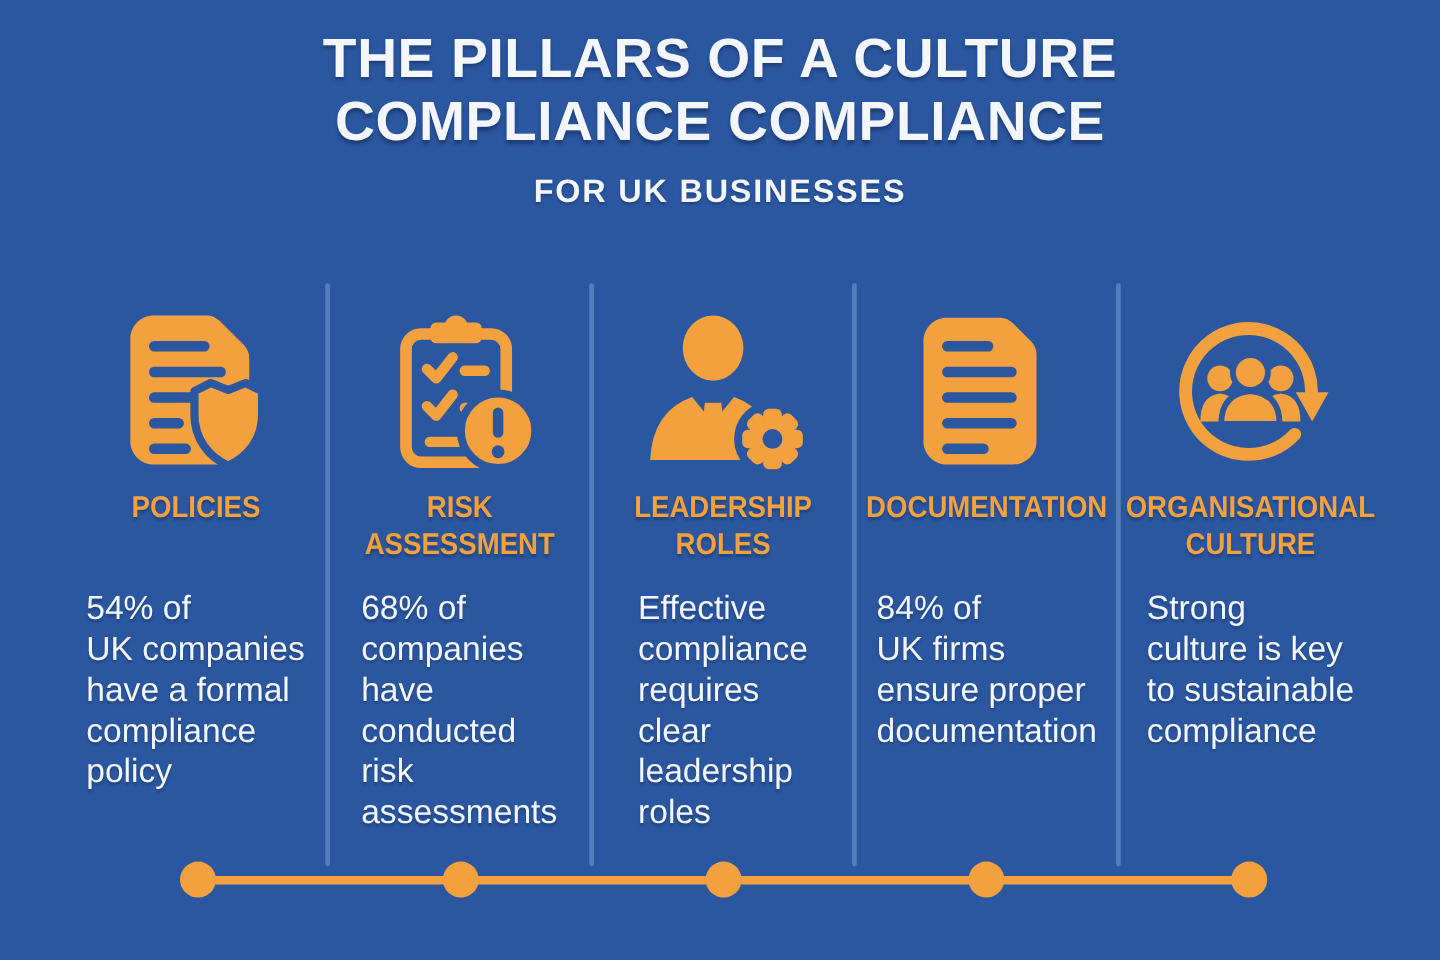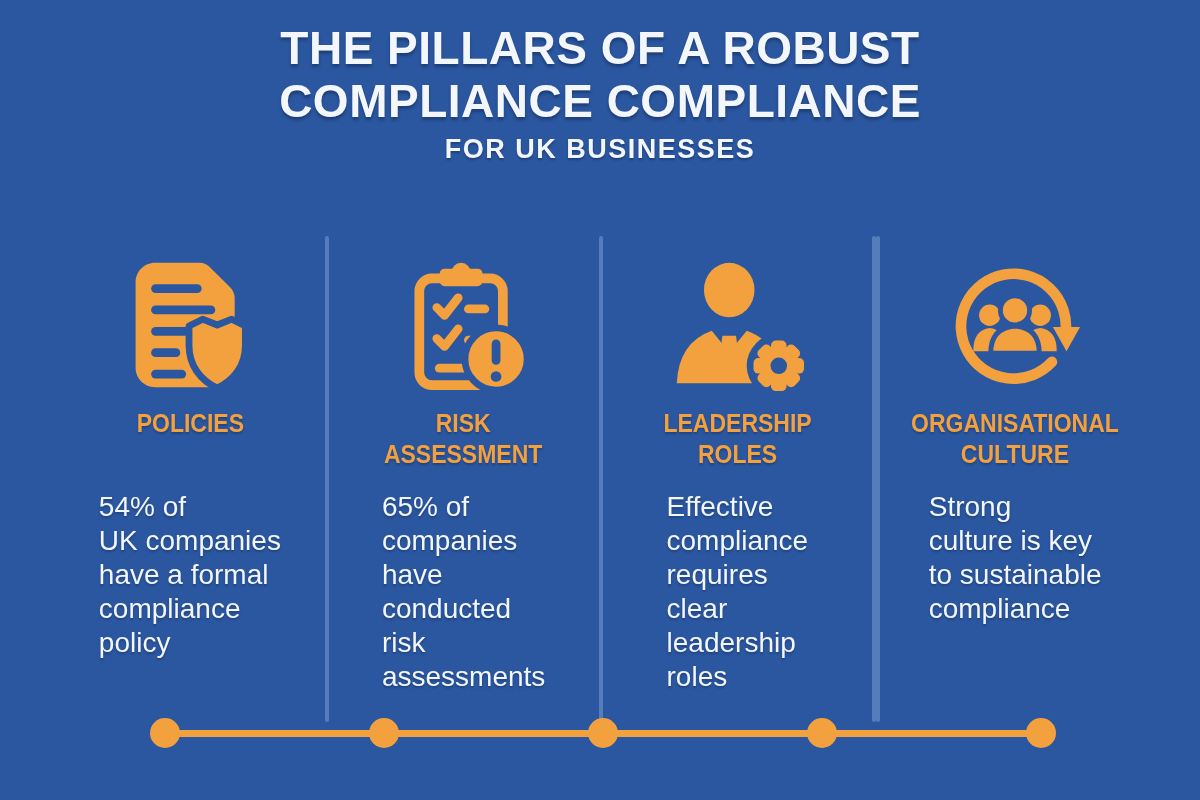--- a/index.html
+++ b/index.html
@@ -17,21 +17,21 @@
   .canvas { position:relative; width:1200px; height:800px; background: var(--background, #2b57a0); }
 
   
   .header { position:absolute; top:22px; left:0; right:0; text-align:center; }
   .title-line {
     font-size:46px; font-weight:bold; color:var(--text,#f3f6fa);
     line-height:53px; letter-spacing:0.5px;
     text-shadow:0 3px 3px rgba(13,33,71,0.45);
   }
   .subtitle {
-    margin-top:6px; font-size:27px; font-weight:bold; color:var(--text,#f3f6fa);
+    margin-top:16px; font-size:27px; font-weight:bold; color:var(--text,#f3f6fa);
     letter-spacing:1.5px; text-shadow:0 2px 2px rgba(13,33,71,0.4);
   }
 
   
   .columns { position:absolute; top:236px; left:55px; width:1095px; height:486px; display:flex; }
   .pillar { flex:1 1 0; display:flex; flex-direction:column; align-items:center; min-width:0; }
   .divider { width:4px; height:100%; background:var(--divider,#5d83c0); border-radius:2px; opacity:0.85; }
   .icon-box { height:168px; display:flex; align-items:center; justify-content:center; padding-top:10px; }
   .icon-box svg { width:136px; height:136px; }
   .pillar-label {
@@ -61,21 +61,21 @@
   svg .bg { fill:var(--background,#2b57a0); }
   svg .fg-stroke { stroke:var(--accent,#f2a13e); fill:none; }
   svg .bg-stroke { stroke:var(--background,#2b57a0); }
 </style>
 </head>
 <body>
 
 <div class="canvas">
 
   <div class="header">
-    <div class="title-line">THE PILLARS OF A ROBUST</div>
+    <div class="title-line">THE PILLARS OF A CULTURE</div>
     <div class="title-line">COMPLIANCE COMPLIANCE</div>
     <div class="subtitle">FOR UK BUSINESSES</div>
   </div>
 
   <div class="columns">
 
     <div class="pillar">
       <div class="icon-box">
         <svg viewBox="0 0 140 140" aria-hidden="true">
           <path class="fg" d="M34,6 H80 C84,6 88,8 91,11 L111,31 C114,34 116,38 116,42 V114 C116,125 107,134 96,134 H34 C23,134 14,125 14,114 V26 C14,15 23,6 34,6 Z"></path>
@@ -108,21 +108,21 @@
           <polyline class="fg-stroke" points="42,84 50,92 64,74" stroke-width="9" stroke-linecap="round" stroke-linejoin="round"></polyline>
           <rect class="fg" x="70" y="81" width="26" height="9" rx="4.5"></rect>
           <rect class="fg" x="40" y="110" width="34" height="9" rx="4.5"></rect>
           <circle class="fg bg-stroke" cx="103" cy="105" r="32" stroke-width="7"></circle>
           <rect class="bg" x="98.5" y="85" width="9" height="26" rx="4.5"></rect>
           <circle class="bg" cx="103" cy="123" r="5.5"></circle>
         </svg>
       </div>
       <div class="pillar-label">RISK
 ASSESSMENT</div>
-      <div class="pillar-desc">65% of
+      <div class="pillar-desc">68% of
 companies
 have
 conducted
 risk
 assessments</div>
     </div>
 
     <div class="divider"></div>
 
     <div class="pillar">
@@ -147,20 +147,37 @@
       <div class="pillar-desc">Effective
 compliance
 requires
 clear
 leadership
 roles</div>
     </div>
 
     <div class="divider"></div>
 
+    <div class="pillar">
+      <div class="icon-box">
+        <svg viewBox="0 0 140 140" aria-hidden="true">
+          <path class="fg" d="M36,8 H82 C86,8 90,10 93,13 L108,28 C111,31 113,35 113,39 V114 C113,125 104,134 93,134 H36 C25,134 16,125 16,114 V28 C16,17 25,8 36,8 Z"></path>
+          <rect class="bg" x="32" y="28" width="44" height="9" rx="4.5"></rect>
+          <rect class="bg" x="32" y="50" width="64" height="9" rx="4.5"></rect>
+          <rect class="bg" x="32" y="72" width="64" height="9" rx="4.5"></rect>
+          <rect class="bg" x="32" y="94" width="64" height="9" rx="4.5"></rect>
+          <rect class="bg" x="32" y="116" width="40" height="9" rx="4.5"></rect>
+        </svg>
+      </div>
+      <div class="pillar-label">DOCUMENTATION</div>
+      <div class="pillar-desc">84% of
+UK firms
+ensure proper
+documentation</div>
+    </div>
 
     <div class="divider"></div>
 
     <div class="pillar">
       <div class="icon-box">
         <svg viewBox="0 0 140 140" aria-hidden="true">
           <path class="fg-stroke" d="M108,108 A54,54 0 1 1 122,78" stroke-width="11" stroke-linecap="round"></path>
           <path class="fg" d="M109,72 L137,72 L123,97 Z"></path>
           <circle class="fg" cx="44" cy="60" r="11"></circle>
           <path class="fg" d="M27,97 Q27,75 44,73 Q61,75 61,97 Z"></path>

